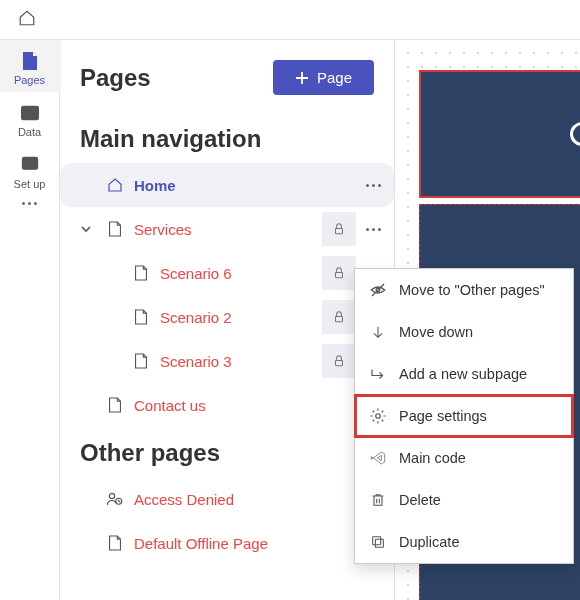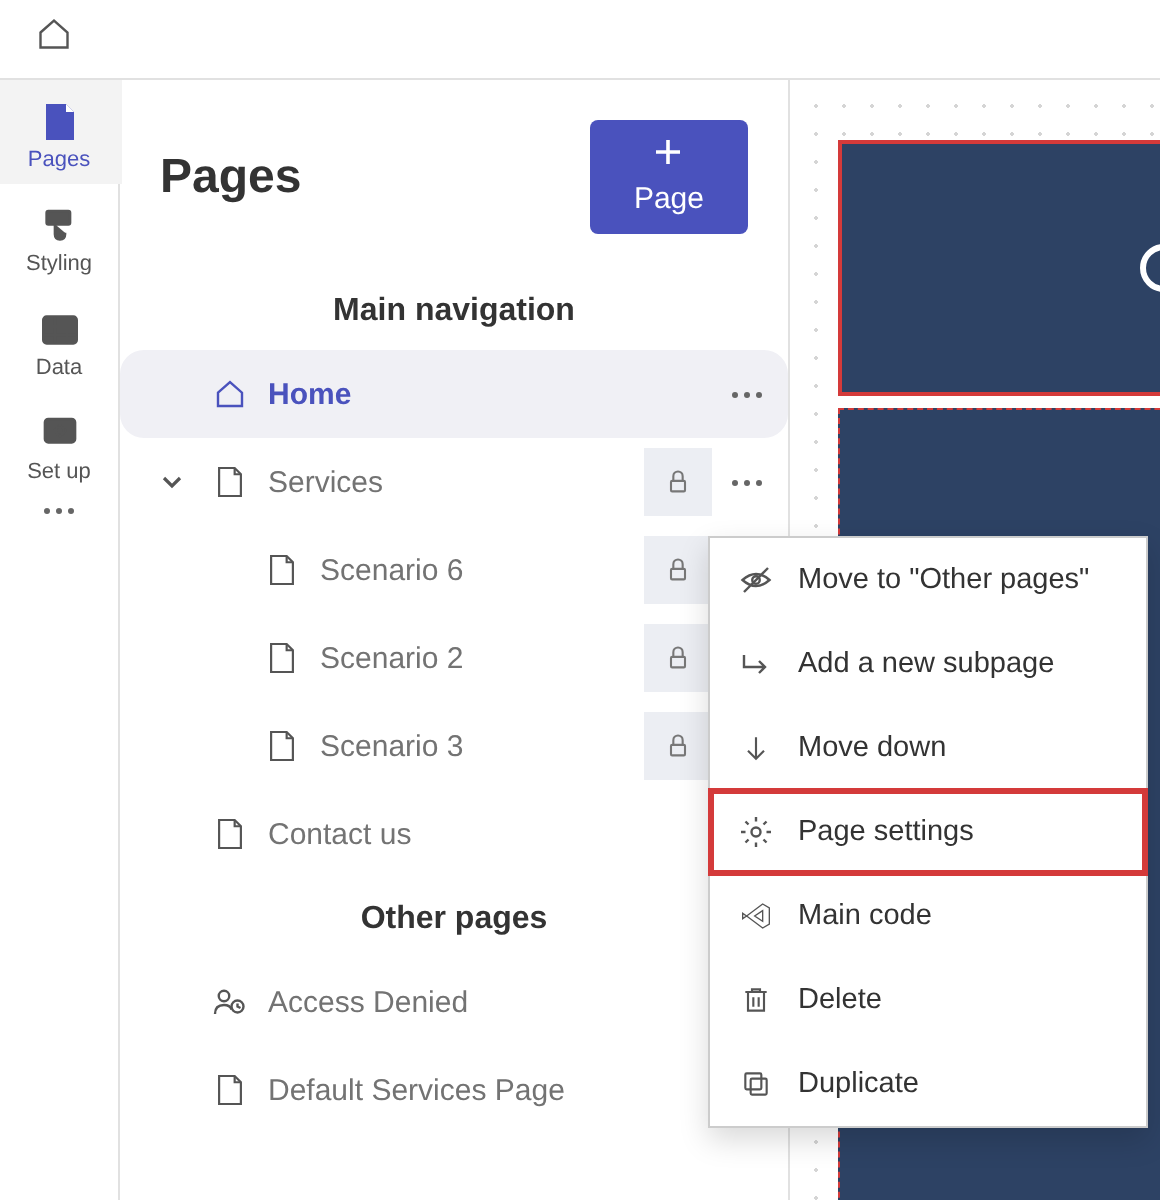--- a/index.html
+++ b/index.html
@@ -14,35 +14,35 @@
   .rail-item span { font-size: 11px; color: #555; }
   .rail-item.active span { color: #4a52bd; }
   .rail-icon { width: 22px; height: 22px; display:flex; align-items:center; justify-content:center; }
   .rail-icon svg { stroke: #555; fill: #555; }
   .rail-item.active .rail-icon svg { stroke: #4a52bd; fill: #4a52bd; }
   .more-dots { margin-top: 6px; cursor:pointer; }
 
   .panel { width: 335px; border-right: 1px solid #e1e1e1; position: relative; }
   .panel-header { display: flex; align-items: center; justify-content: space-between; padding: 20px 20px 18px; }
   .panel-header h1 { font-size: 24px; font-weight: 700; color: #333; }
-  .add-btn { background: #4a52bd; color: #fff; border: none; border-radius: 4px; padding: 9px 22px; font-size: 15px; display: flex; align-items: center; gap: 8px; cursor: pointer; flex-direction: column; }
+  .add-btn { background: #4a52bd; color: #fff; border: none; border-radius: 4px; padding: 9px 22px; font-size: 15px; display: flex; align-items: center; gap: 8px; cursor: pointer; }
   .add-btn svg { stroke: #fff; }
 
-  .section-title { font-size: 16px; font-weight: 700; padding: 12px 20px 10px; color: #333; text-align: center; }
+  .section-title { font-size: 24px; font-weight: 700; padding: 12px 20px 10px; color: #333; }
 
   .tree { }
   .tree-row { display: flex; align-items: center; height: 44px; padding-right: 4px; position: relative; border-radius: 12px; }
   .tree-row.selected { background: #f0f0f5; }
   .tree-row.selected .row-label { color: #4a52bd; font-weight: 600; }
   .indent-0 { padding-left: 16px; }
   .indent-1 { padding-left: 16px; }
   .indent-2 { padding-left: 62px; }
   .chev { width: 20px; display:flex; justify-content:center; }
   .row-icon { width: 22px; display:flex; justify-content:center; margin: 0 8px; }
-  .row-label { font-size: 15px; color: #737373; flex: 1; }
+  .row-label { font-size: 15px; color: #ef4444; flex: 1; }
   .lock-slot { width: 34px; height: 34px; display:flex; align-items:center; justify-content:center; }
   .lock-slot.shaded { background: #eceef3; }
   .ell-slot { width: 34px; display:flex; align-items:center; justify-content:center; cursor:pointer; }
   .dot { width: 3px; height: 3px; border-radius: 50%; background: #666; margin: 0 1.5px; }
   .dots-h { display:flex; }
 
   .canvas { flex: 1; background: #fff; position: relative; overflow:hidden; }
   .dotgrid { position:absolute; inset:0; background-image: radial-gradient(#d5d5d5 1px, transparent 1px); background-size: 14px 14px; background-position: 6px 6px; }
   .header-block { position:absolute; top: 30px; left: 24px; right: -20px; height: 128px; background: #2d4264; border: 2px solid #d43a3a; display:flex; align-items:center; justify-content:flex-end; padding-right:4px;}
   .header-block .circ { width:24px; height:24px; border:3px solid #fff; border-radius:50%; }
@@ -71,29 +71,20 @@
 
   <div class="rail">
     <div class="rail-item active">
       <span class="rail-icon">
         <svg width="18" height="20" viewBox="0 0 18 20">
             <path d="M2 1 H12 L16 5 V19 H2 Z" fill="#4a52bd" stroke="none"></path>
             <path d="M12 1 V5 H16" fill="#fff" stroke="none"></path>
           </svg>
       </span>
       <span>Pages</span>
-    </div>
-    <div class="rail-item">
-      <span class="rail-icon">
-        <svg width="20" height="20" viewBox="0 0 24 24" stroke="#555" fill="none" stroke-width="1.6">
-            <rect x="4" y="3" width="14" height="8" rx="1"></rect>
-            <path d="M9 11 V17 Q9 20 12 20 Q15 20 15 17 V16"></path>
-          </svg>
-      </span>
-      <span>Styling</span>
     </div>
     <div class="rail-item">
       <span class="rail-icon">
         <svg width="20" height="18" viewBox="0 0 24 20" stroke="#555" fill="none" stroke-width="1.6">
             <rect x="2" y="2" width="20" height="16" rx="2"></rect>
             <path d="M2 8 H22 M2 13 H22 M9 2 V18 M16 2 V18"></path>
           </svg>
       </span>
       <span>Data</span>
     </div>
@@ -256,21 +247,21 @@
         <span class="row-label">Access Denied</span>
       </div>
       <div class="tree-row indent-0">
         <span class="chev"></span>
         <span class="row-icon">
             <svg width="14" height="16" viewBox="0 0 18 20" fill="none" stroke="#555" stroke-width="1.4">
               <path d="M2 1 H12 L16 5 V19 H2 Z"></path>
               <path d="M12 1 V5 H16"></path>
             </svg>
           </span>
-        <span class="row-label">Default Services Page</span>
+        <span class="row-label">Default Offline Page</span>
       </div>
     </div>
   </div>
 
   <div class="canvas">
     <div class="dotgrid"></div>
     <div class="header-block">
         <div class="circ"></div>
       </div>
     <div class="body-block"></div>
@@ -283,33 +274,33 @@
         <svg width="18" height="18" viewBox="0 0 24 24" stroke-width="1.6">
           <path d="M3 12 Q12 4 21 12 Q12 20 3 12 Z"></path>
           <circle cx="12" cy="12" r="2.5"></circle>
           <path d="M4 20 L20 4"></path>
         </svg>
       </span>
     <span>Move to "Other pages"</span>
   </div>
   <div class="menu-item">
     <span class="menu-icon">
+        <svg width="16" height="16" viewBox="0 0 24 24" stroke-width="1.6">
+          <path d="M12 4 V20 M6 14 L12 20 L18 14"></path>
+        </svg>
+      </span>
+    <span>Move down</span>
+  </div>
+  <div class="menu-item">
+    <span class="menu-icon">
         <svg width="18" height="16" viewBox="0 0 24 20" stroke-width="1.6">
           <path d="M4 4 V12 H18 M14 8 L18 12 L14 16"></path>
         </svg>
       </span>
     <span>Add a new subpage</span>
-  </div>
-  <div class="menu-item">
-    <span class="menu-icon">
-        <svg width="16" height="16" viewBox="0 0 24 24" stroke-width="1.6">
-          <path d="M12 4 V20 M6 14 L12 20 L18 14"></path>
-        </svg>
-      </span>
-    <span>Move down</span>
   </div>
   <div class="menu-item highlight">
     <span class="menu-icon">
         <svg width="18" height="18" viewBox="0 0 24 24" stroke-width="1.6">
           <circle cx="12" cy="12" r="3"></circle>
           <path d="M12 2 V5 M12 19 V22 M2 12 H5 M19 12 H22 M5 5 L7 7 M17 17 L19 19 M19 5 L17 7 M7 17 L5 19"></path>
         </svg>
       </span>
     <span>Page settings</span>
   </div>

